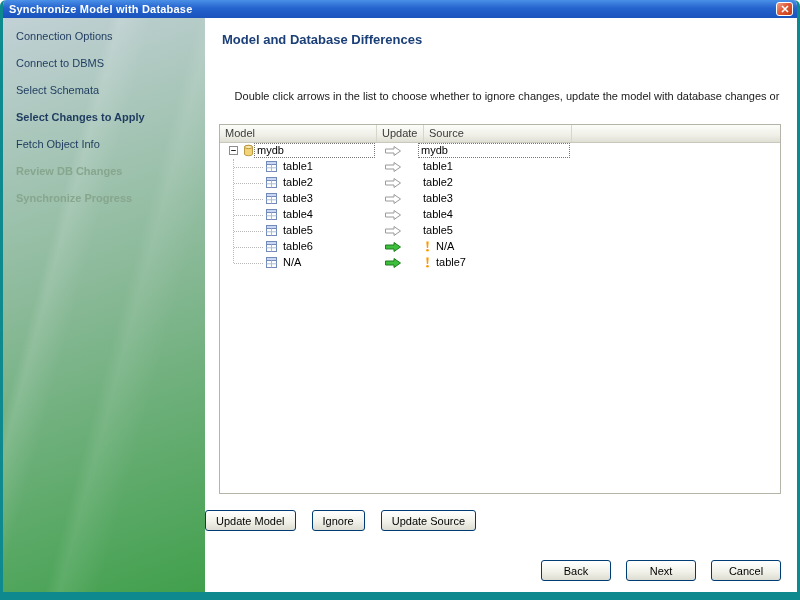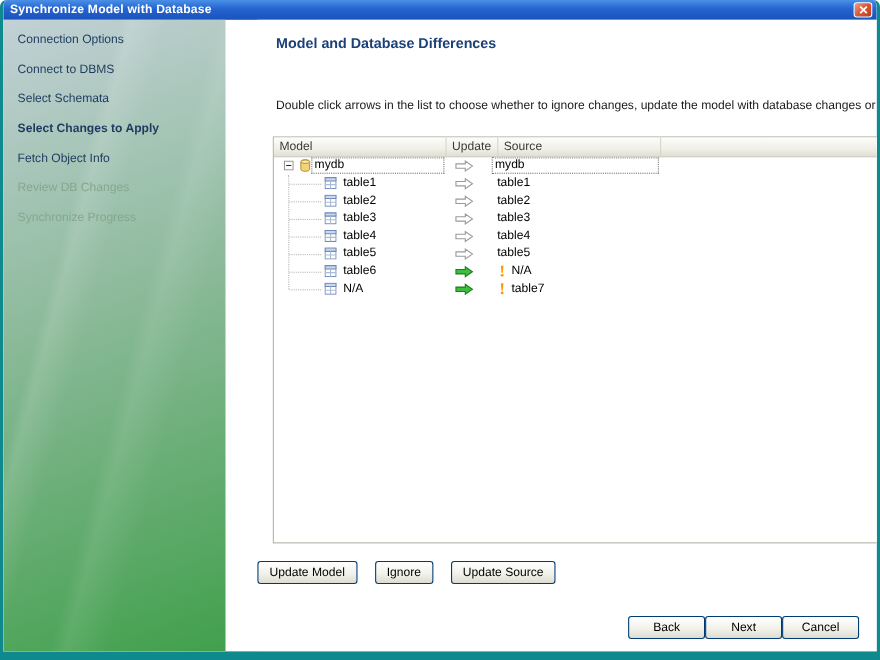--- a/index.html
+++ b/index.html
@@ -20,25 +20,25 @@
 
   .sidebar{position:absolute;left:0;top:18px;width:202px;bottom:0;
     background:
       linear-gradient(105deg, rgba(255,255,255,0) 30%, rgba(255,255,255,.12) 33%, rgba(255,255,255,0) 42%),
       linear-gradient(105deg, rgba(255,255,255,0) 55%, rgba(255,255,255,.09) 59%, rgba(255,255,255,0) 70%),
       linear-gradient(160deg, var(--sidebar-top,#C2D1D6) 0%, var(--sidebar-mid,#8CBA9A) 45%, var(--sidebar-bottom,#41A04C) 100%);}
   .steps{padding-top:4px;text-align:center;}
   .step{height:27px;display:flex;align-items:center;padding-left:13px;font-size:11px;
     color:var(--step-text,#1E3B5F);white-space:nowrap;}
   .step.current{font-weight:bold;}
-  .step.pending{color:var(--step-disabled,#87A68E);}
-
-  .main{position:absolute;left:202px;top:18px;right:0;bottom:0;background:#fff;margin-left:29px;}
+  .step.pending{color:var(--step-disabled,#87A68E);font-weight:bold;}
+
+  .main{position:absolute;left:202px;top:18px;right:0;bottom:0;background:#fff;}
   .heading{position:absolute;left:17px;top:14px;font-size:13px;font-weight:bold;color:var(--heading,#1B3F77);}
-  .instruction{position:absolute;left:17px;top:72px;width:570px;font-size:11px;color:#1a1a1a;white-space:nowrap;overflow:hidden;}
+  .instruction{position:absolute;left:17px;top:72px;width:570px;font-size:11px;color:#1a1a1a;white-space:nowrap;overflow:hidden;text-align:center;}
 
   .diff-table{position:absolute;left:14px;top:106px;width:562px;height:370px;box-sizing:border-box;
     border:1px solid #B4B4A8;background:#fff;}
   .table-header{display:flex;height:18px;box-sizing:border-box;
     background:linear-gradient(180deg,#FCFCFA 0%,#F0F0E8 60%,#DFDFD4 100%);
     border-bottom:1px solid #C8C8BC;}
   .hcell{box-sizing:border-box;font-size:11px;color:#3a3a3a;line-height:17px;padding-left:5px;
     border-right:1px solid #D6D6CA;overflow:hidden;white-space:nowrap;}
   .hcell.c0{width:157px}.hcell.c1{width:47px}.hcell.c2{width:148px}
   .hcell.cf{flex:1;border-right:none}
@@ -55,21 +55,21 @@
   .lvl0 .node-label{left:35px;}
   .lvl1 .node-label{left:60px;}
   .node-label.boxed{left:34px;top:0;width:115px;height:13px;border:1px dotted #777;padding:0 2px;box-sizing:content-box;}
   .arrow{position:absolute;left:164px;top:2px;line-height:0;}
   .warn{position:absolute;left:204px;top:2px;line-height:0;}
   .src-label{position:absolute;left:200px;top:1px;font-size:11px;line-height:13px;color:#000;padding:0 3px;white-space:nowrap;}
   .src-label.warned{left:213px;}
   .src-label.boxed{left:198px;top:0;width:146px;height:13px;border:1px dotted #777;padding:0 2px;}
 
   .action-row{position:absolute;left:0;top:492px;display:flex;gap:16px;}
-  .nav-row{position:absolute;right:16px;top:542px;display:flex;gap:0;}
+  .nav-row{position:absolute;right:16px;top:542px;display:flex;gap:15px;}
   .xp-btn{font-family:"Liberation Sans",sans-serif;font-size:11px;color:#000;height:21px;
     border:1px solid var(--button-border,#003C74);border-radius:3px;padding:0 10px;
     background:linear-gradient(180deg,#FFFFFF 0%,#F2F2EA 55%,#DCDCD2 100%);cursor:default;}
   .xp-btn.nav{width:70px;padding:0;}
 </style>
 </head>
 <body>
 
 <div class="window">
   <div class="titlebar">

